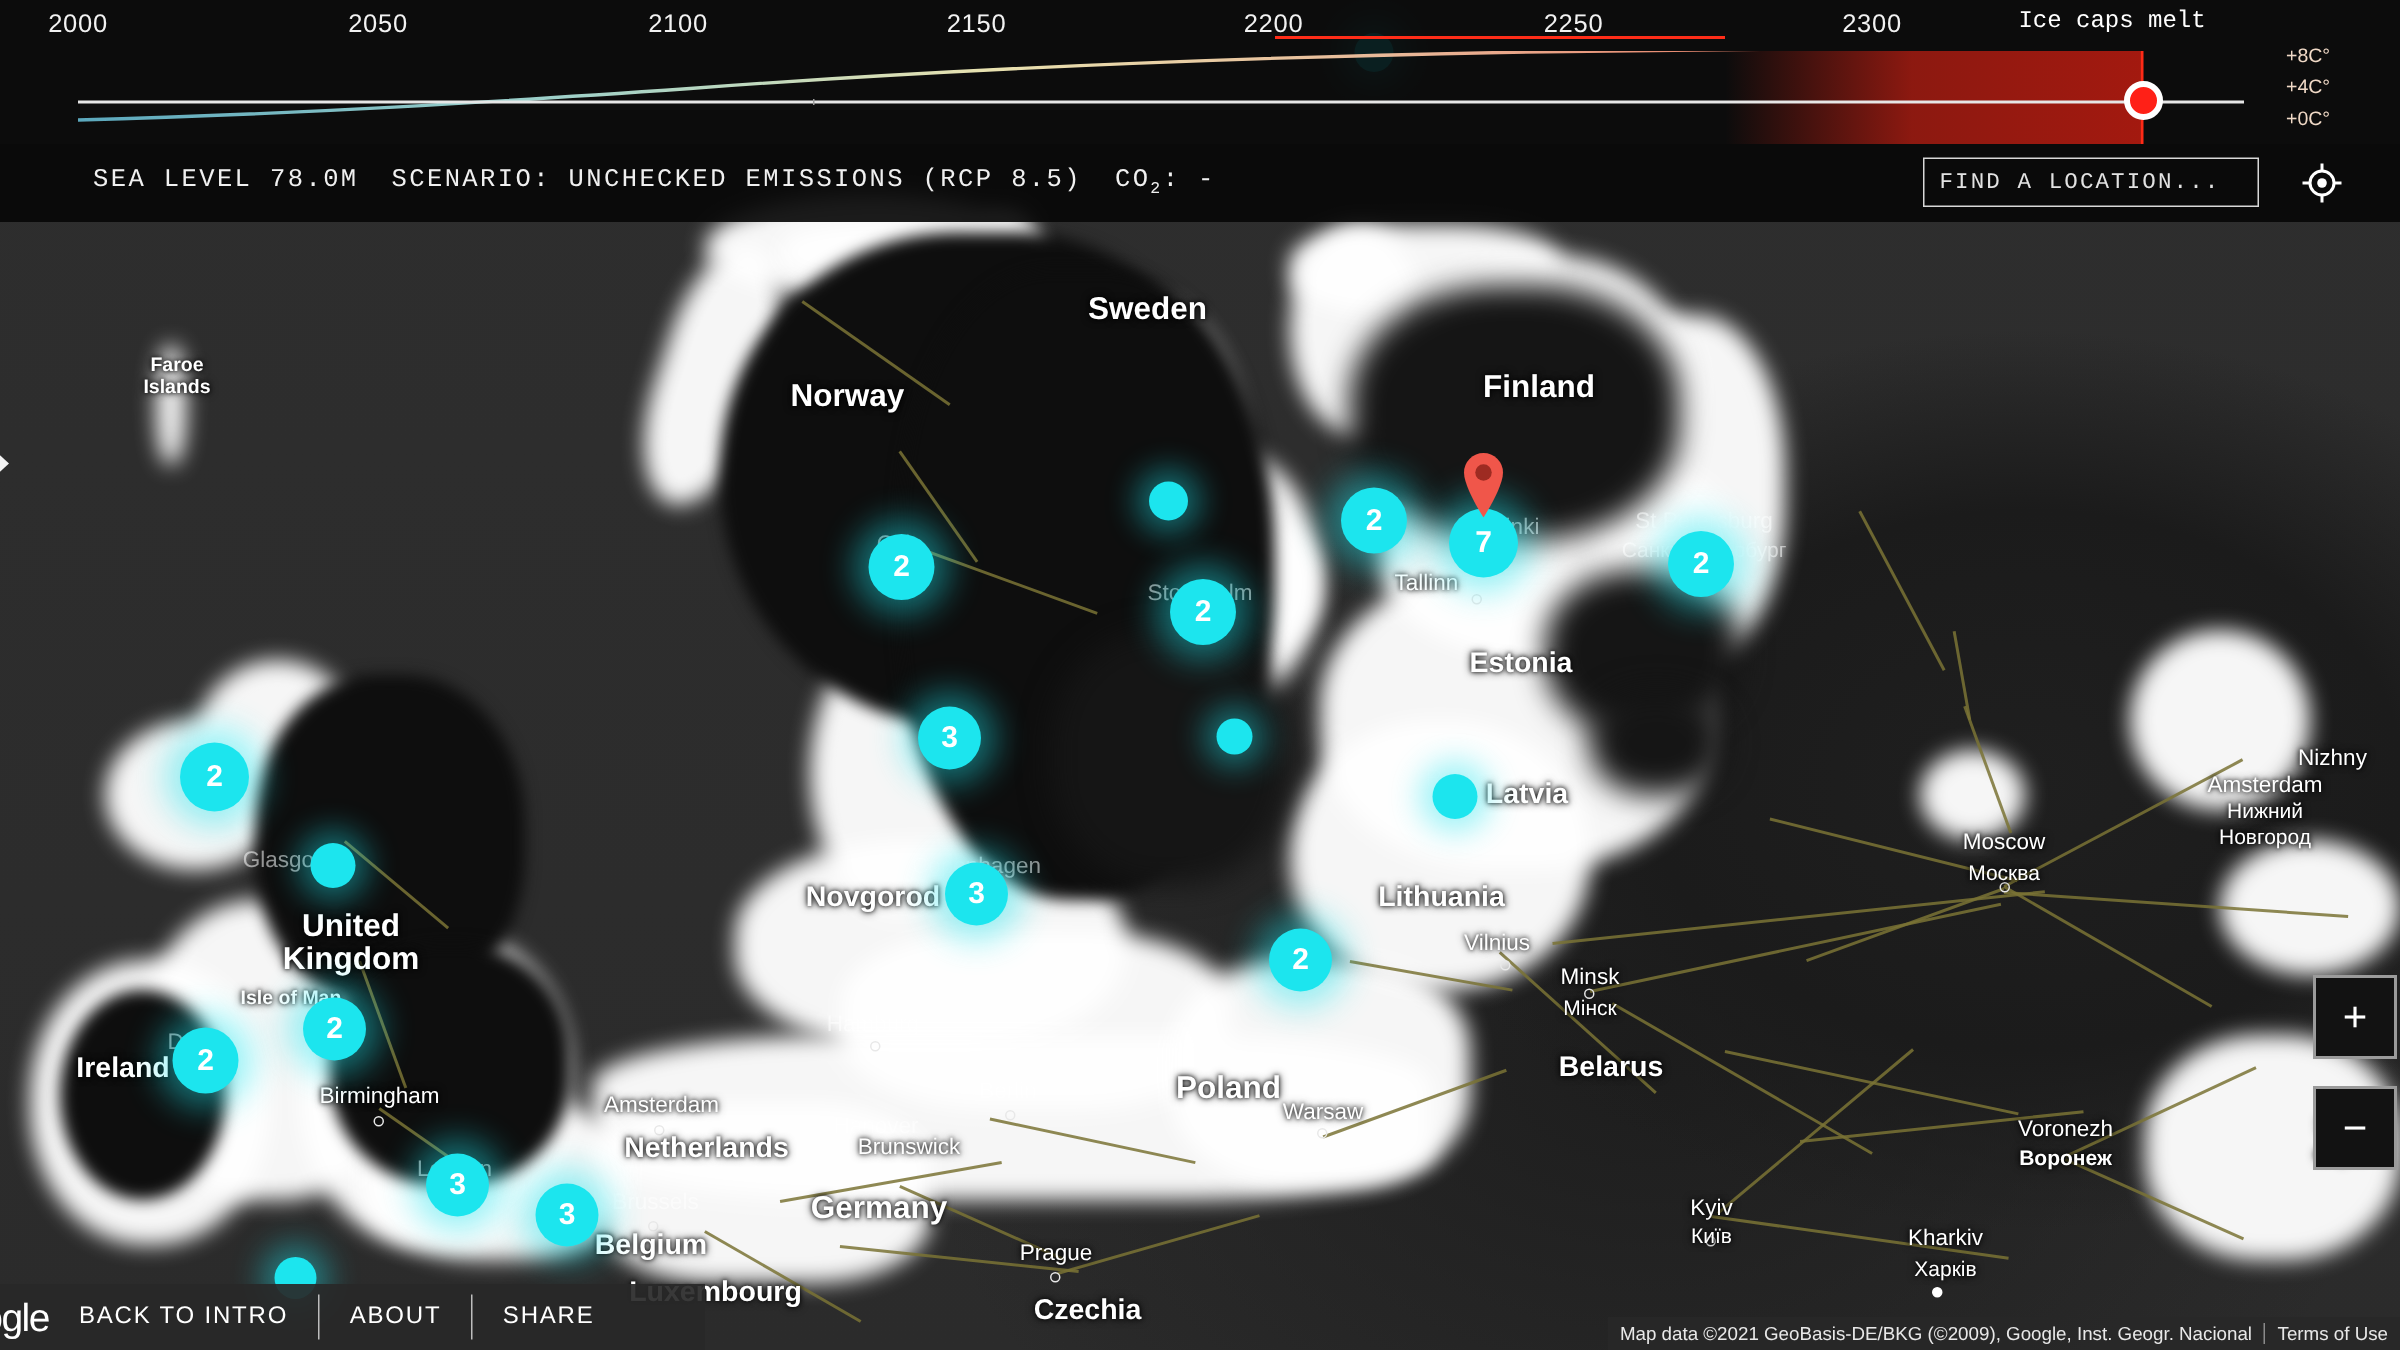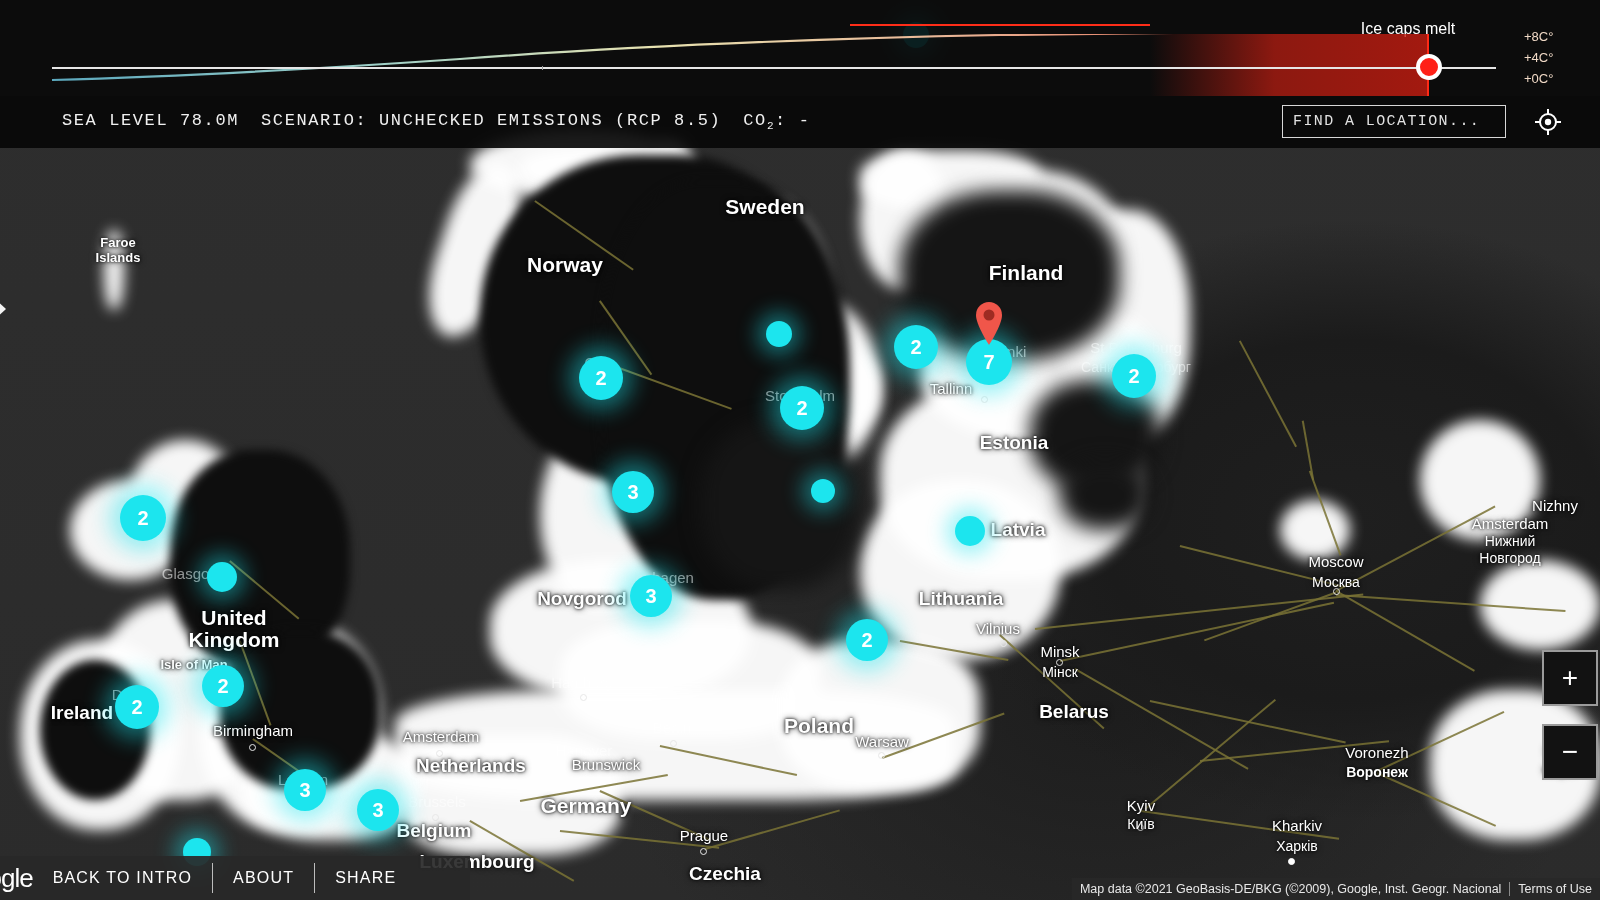--- a/index.html
+++ b/index.html
@@ -102,22 +102,23 @@
   }
   #timeline .ylabels {
     position:absolute; left:0; top:0; width:1600px; height:34px;
   }
   .yearlbl {
     position:absolute; top:6px; transform:translateX(-50%);
     color:#f2f2f2; font-size:17px; letter-spacing:.5px;
     font-family:"Liberation Sans", sans-serif;
   }
   .melt-note {
-    position:absolute; top:20px; color:#ffffff; font-size:16px;
+    position:absolute; top:5px; color:#ffffff; font-size:16px;
     transform:translateX(-50%);
+    font-family:Liberation Mono, monospace;
   }
   #tempscale { position:absolute; right:6px; top:26px; width:70px; }
   .templbl { color:#f0d9c6; font-size:13px; line-height:21px; font-family:"Liberation Sans", sans-serif; }
 
   #tracklane { position:absolute; left:0; top:34px; width:1600px; height:62px; }
   #sealine { position:absolute; left:0; top:0; width:1600px; height:62px; }
   #slidertrack {
     position:absolute; left:52px; top:33px; width:1444px; height:2px;
     background:#e6e6e6;
   }
@@ -317,21 +318,21 @@
       <div class="citydot" style="left:436px;top:750px;"></div>
       <div class="citydot" style="left:432px;top:814px;"></div>
       <div class="citydot" style="left:580px;top:694px;"></div>
       <div class="citydot" style="left:585px;top:762px;"></div>
       <div class="citydot" style="left:670px;top:740px;"></div>
     </div>
 
     <div class="map-layer" id="label-layer">
         <div class="lbl country big" style="left: 765px; top: 207px;">Sweden</div>
         <div class="lbl country big" style="left: 565px; top: 265px;">Norway</div>
-        <div class="lbl country big" style="left: 1026px; top: 273px;">Finland</div>
+        <div class="lbl country big" style="left: 1026px; top: 259px;">Finland</div>
         <div class="lbl country" style="left: 1014px; top: 443px;">Estonia</div>
         <div class="lbl country" style="left: 1018px; top: 530px;">Latvia</div>
         <div class="lbl country" style="left: 961px; top: 599px;">Lithuania</div>
         <div class="lbl country" style="left: 1074px; top: 712px;">Belarus</div>
         <div class="lbl country big" style="left: 819px; top: 726px;">Poland</div>
         <div class="lbl country big" style="left: 586px; top: 806px;">Germany</div>
         <div class="lbl country" style="left: 582px; top: 599px;">Novgorod</div>
         <div class="lbl country big" style="left: 234px; top: 618px;">United</div>
         <div class="lbl country big" style="left: 234px; top: 640px;">Kingdom</div>
         <div class="lbl country" style="left: 82px; top: 713px;">Ireland</div>
@@ -407,20 +408,29 @@
       <svg width="34" height="46" viewBox="0 0 34 46">
         <path d="M17 46 C17 46 4 26 4 16 A13 13 0 0 1 30 16 C30 26 17 46 17 46 Z" fill="#f0564a"></path>
         <circle cx="17" cy="16" r="5.5" fill="#9e2b22"></circle>
       </svg>
     </div>
 
     <div id="leftarrow"></div>
   </div>
 
   <div id="timeline">
+    <div class="ylabels" id="year-labels">
+        <div class="yearlbl" style="left: 52px;">2000</div>
+        <div class="yearlbl" style="left: 252px;">2050</div>
+        <div class="yearlbl" style="left: 452px;">2100</div>
+        <div class="yearlbl" style="left: 651px;">2150</div>
+        <div class="yearlbl" style="left: 849px;">2200</div>
+        <div class="yearlbl" style="left: 1049px;">2250</div>
+        <div class="yearlbl" style="left: 1248px;">2300</div>
+      </div>
     <div class="melt-note" id="melt-note" style="left: 1408px;">Ice caps melt</div>
 
     <div id="tempscale">
       <div class="templbl">+8C°</div>
       <div class="templbl">+4C°</div>
       <div class="templbl">+0C°</div>
     </div>
 
     <div id="tracklane">
 

